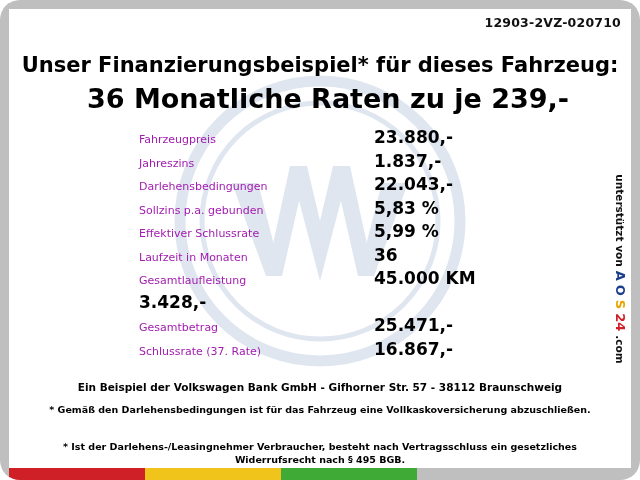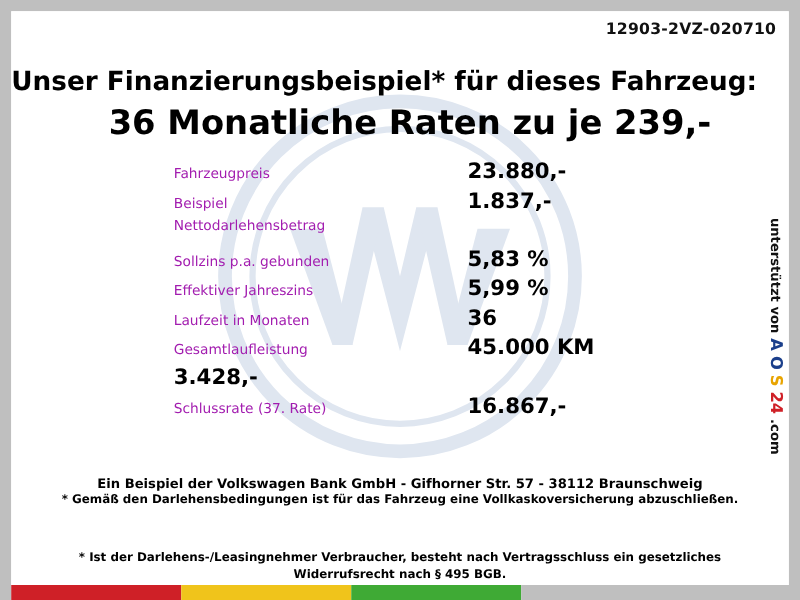--- a/index.html
+++ b/index.html
@@ -10,20 +10,21 @@
   body {
     font-family: "DejaVu Sans", sans-serif;
   }
   .page {
     position: relative;
     width: 640px;
     height: 480px;
     overflow: hidden;
     background: #ffffff;
     box-sizing: border-box;
+    border-radius: 20px;
   }
   
   .frame-left, .frame-right {
     position: absolute;
     top: 0;
     width: 9px;
     height: 480px;
     background: #bfbfbf;
   }
   .frame-left { left: 0; }
@@ -77,21 +78,21 @@
     font-weight: bold;
     color: #111111;
     letter-spacing: 0.2px;
   }
 
   .headline {
     position: absolute;
     left: 0;
     right: 0;
     top: 44px;
-    text-align: left;
+    text-align: center;
     font-size: 21px;
     font-weight: bold;
     color: #000000;
   }
   .subheadline {
     position: absolute;
     left: 16px;
     right: 0;
     top: 74px;
     text-align: center;
@@ -139,21 +140,21 @@
   .note {
     position: absolute;
     left: 20px;
     right: 20px;
     text-align: center;
     font-size: 9.5px;
     font-weight: bold;
     color: #000000;
     line-height: 13px;
   }
-  .note1 { top: 384px; }
+  .note1 { top: 394px; }
   .note2 { top: 400px; }
   .note3 { top: 431px; }
 
   
   .vertical-credit {
     position: absolute;
     right: 2px;
     top: 160px;
     width: 18px;
     height: 200px;
@@ -208,44 +209,49 @@
 
     <div class="headline">Unser Finanzierungsbeispiel* für dieses Fahrzeug:</div>
     <div class="subheadline">36 Monatliche Raten zu je 239,-</div>
 
     <div class="table">
       <div class="row">
         <div class="cell-label">Fahrzeugpreis</div>
         <div class="cell-value">23.880,-</div>
       </div>
       <div class="row">
-        <div class="cell-label">Beispiel</div>
+        <div class="cell-label">Jahreszins</div>
         <div class="cell-value">1.837,-</div>
       </div>
       <div class="row">
-        <div class="cell-label">Nettodarlehensbetrag</div>
+        <div class="cell-label">Darlehensbedingungen</div>
+        <div class="cell-value">22.043,-</div>
       </div>
       <div class="row">
         <div class="cell-label">Sollzins p.a. gebunden</div>
         <div class="cell-value">5,83 %</div>
       </div>
       <div class="row">
-        <div class="cell-label">Effektiver Jahreszins</div>
+        <div class="cell-label">Effektiver Schlussrate</div>
         <div class="cell-value">5,99 %</div>
       </div>
       <div class="row">
         <div class="cell-label">Laufzeit in Monaten</div>
         <div class="cell-value">36</div>
       </div>
       <div class="row">
         <div class="cell-label">Gesamtlaufleistung</div>
         <div class="cell-value">45.000 KM</div>
       </div>
       <div class="row">
         <div class="cell-value">3.428,-</div>
+      </div>
+      <div class="row">
+        <div class="cell-label">Gesamtbetrag</div>
+        <div class="cell-value">25.471,-</div>
       </div>
       <div class="row">
         <div class="cell-label">Schlussrate (37. Rate)</div>
         <div class="cell-value">16.867,-</div>
       </div>
     </div>
 
     <div class="bank-line">Ein Beispiel der Volkswagen Bank GmbH - Gifhorner Str. 57 - 38112 Braunschweig</div>
 
     <div class="note note1">* Gemäß den Darlehensbedingungen ist für das Fahrzeug eine Vollkaskoversicherung abzuschließen.</div>

